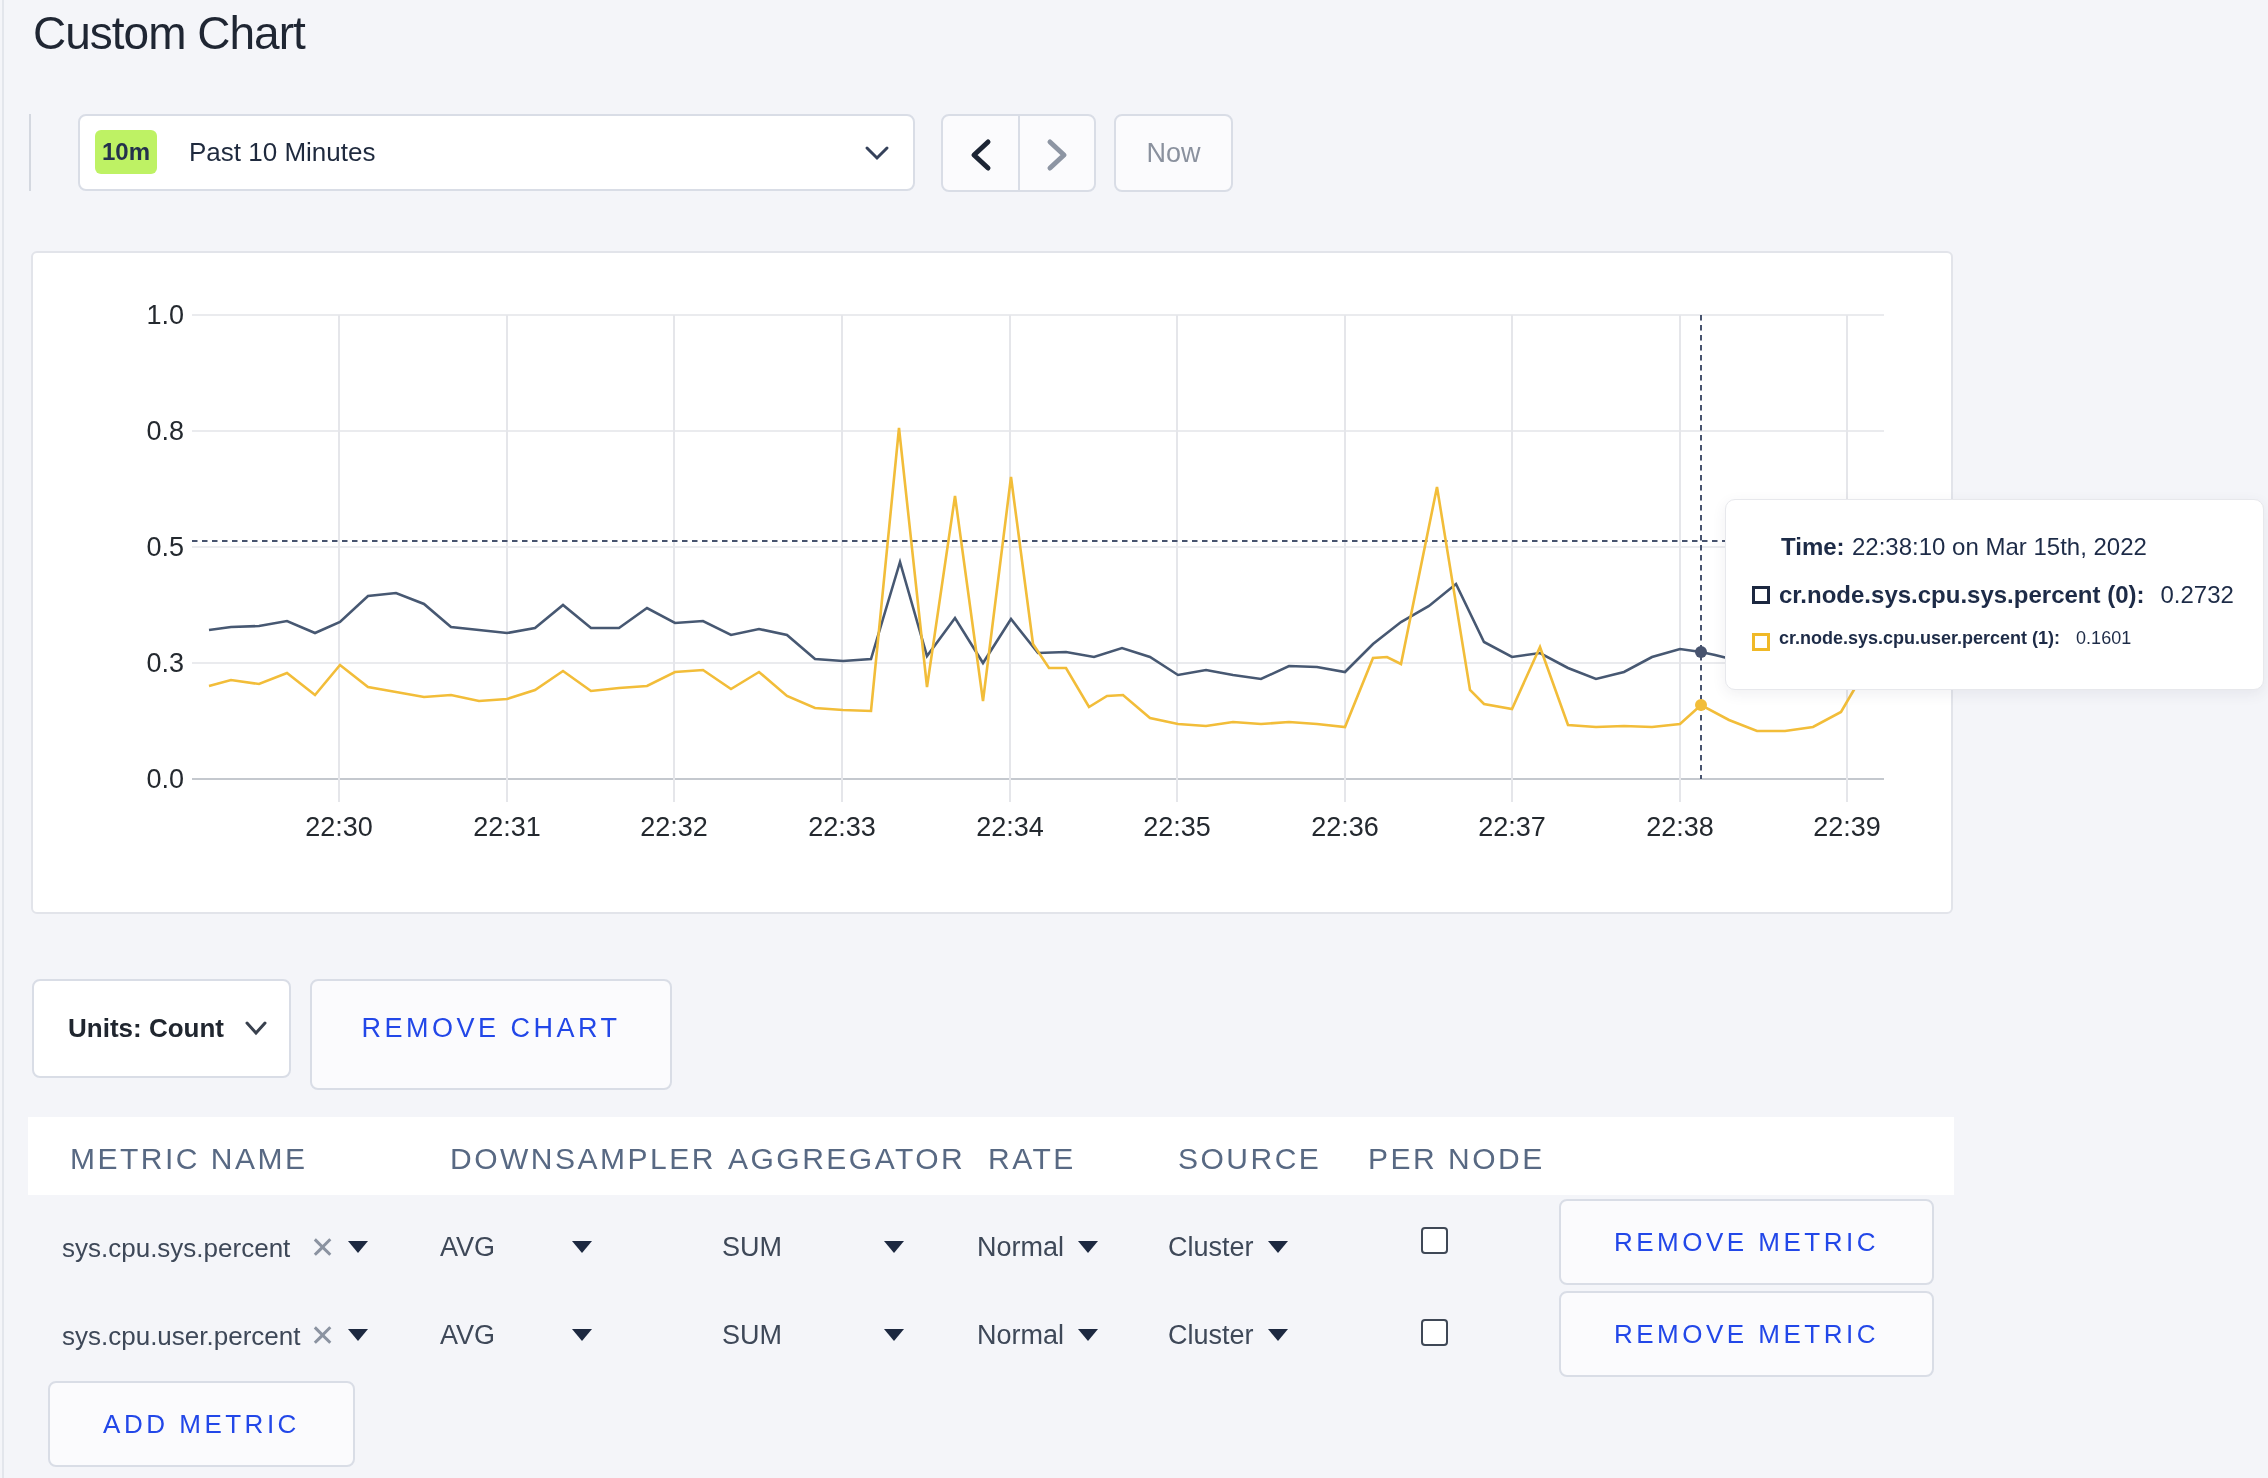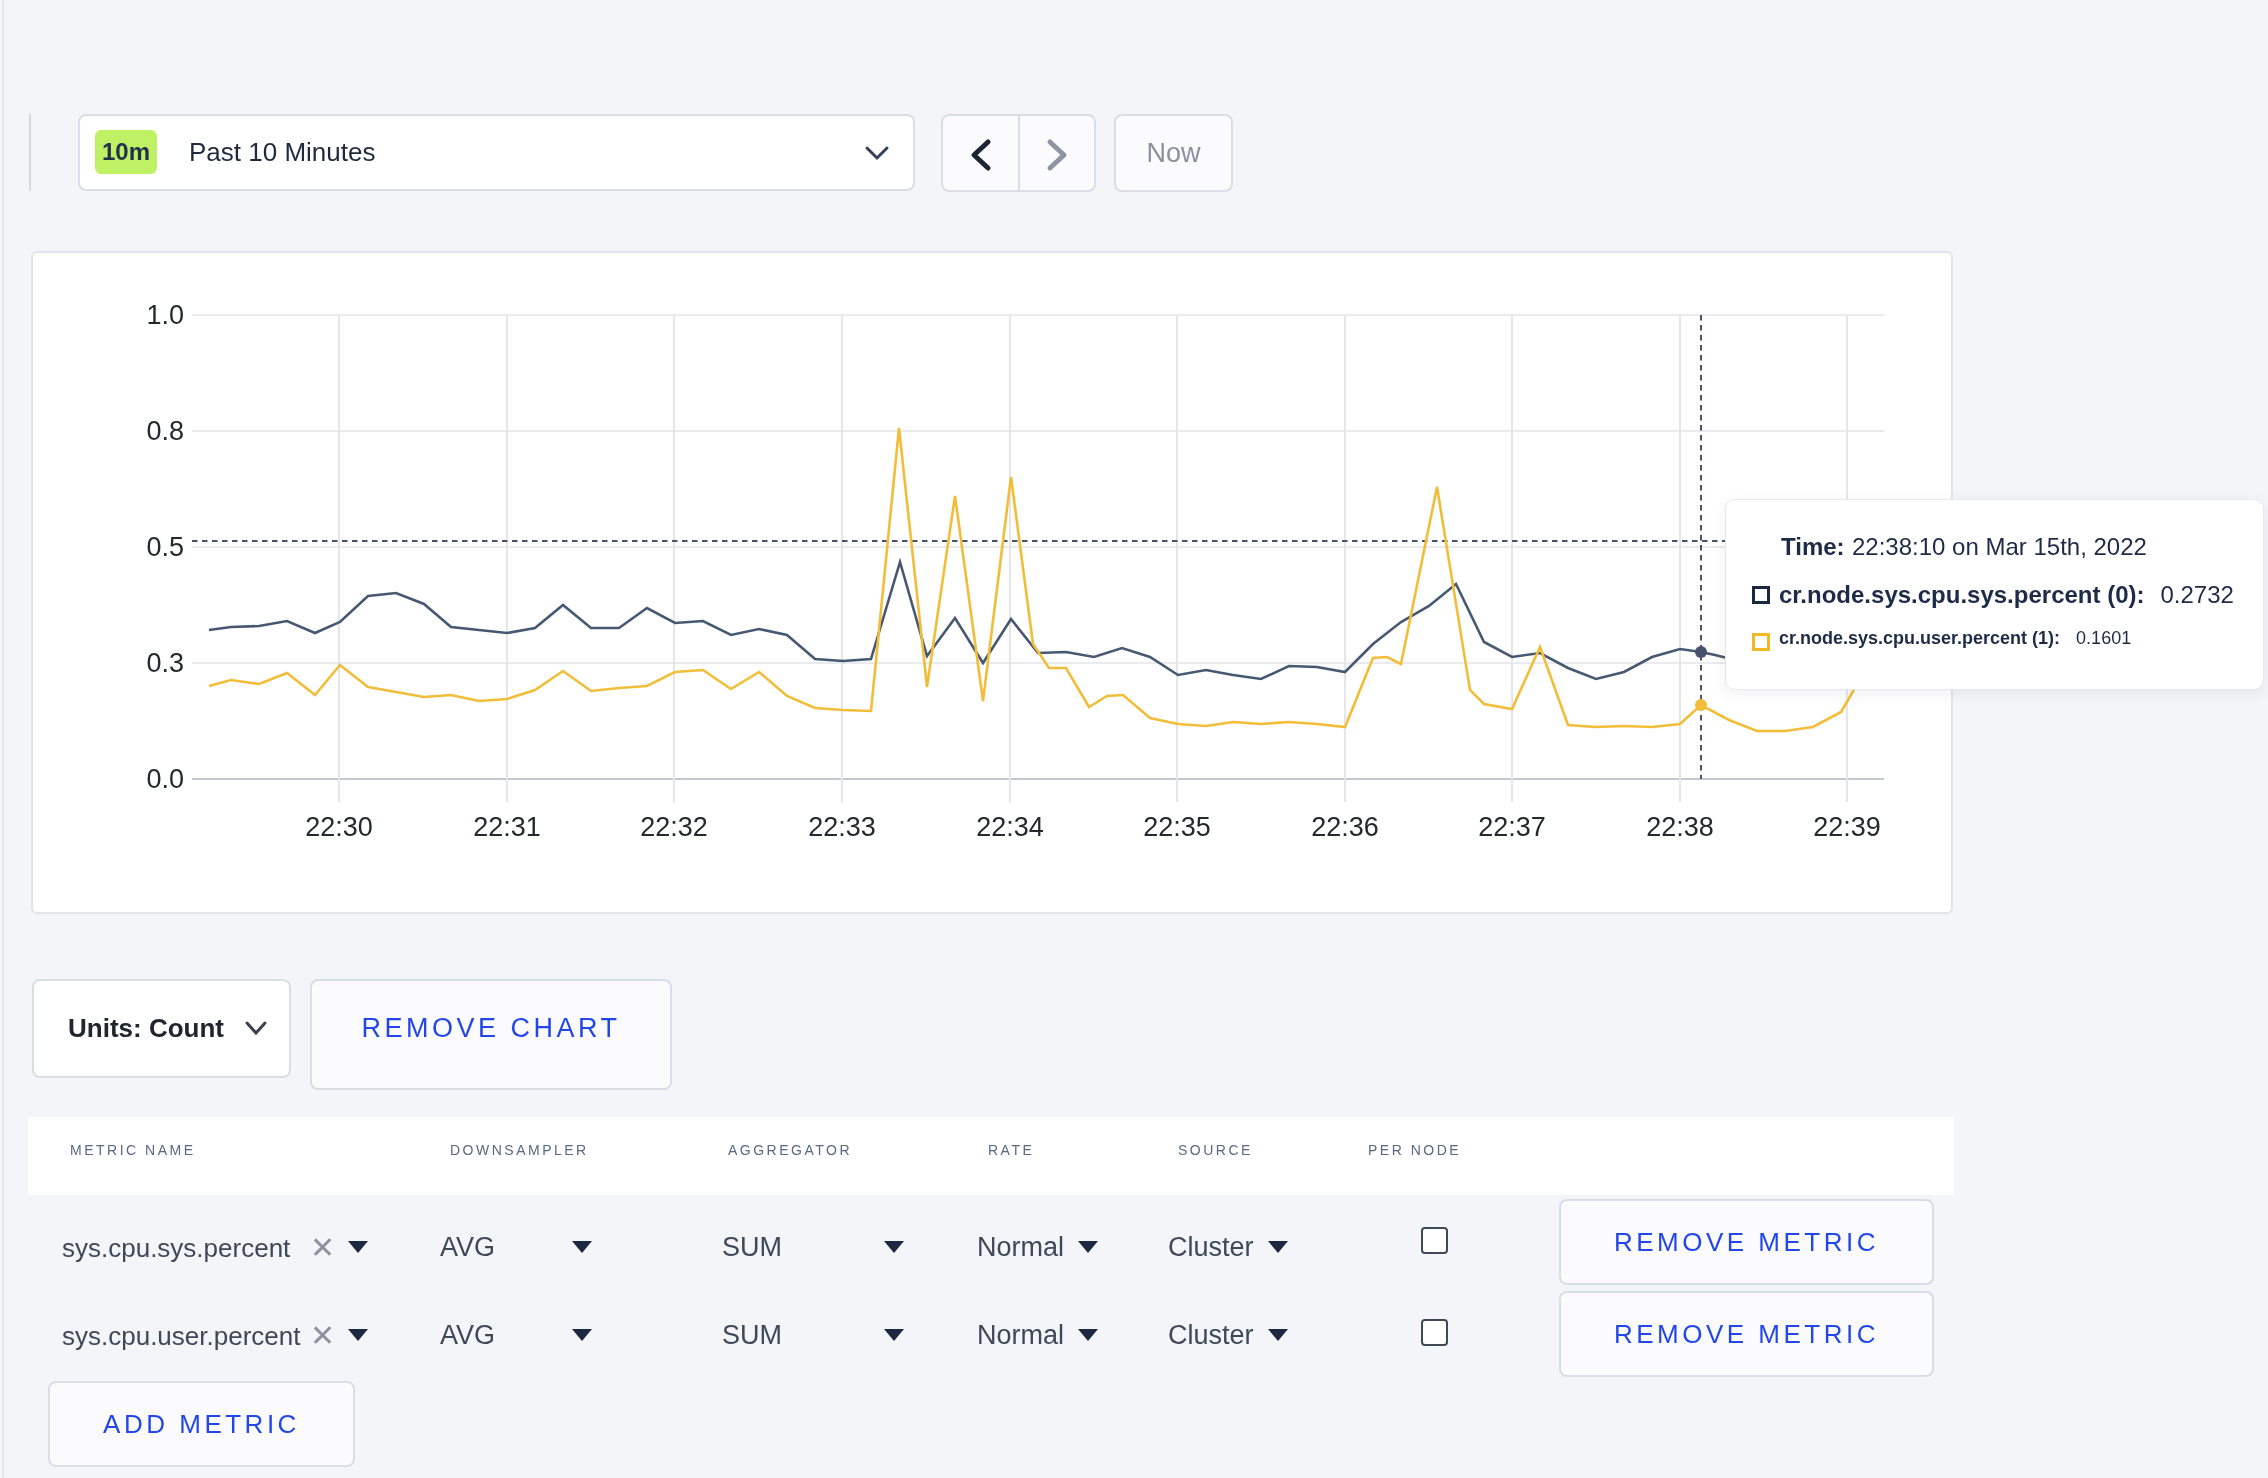--- a/index.html
+++ b/index.html
@@ -10,20 +10,21 @@
   .bluetxt { color:#2247e8; letter-spacing:3.5px; font-weight:400; }
   .cellsel { position:absolute; color:#3e4858; font-size:27px; }
   .caret { position:absolute; width:0; height:0; border-left:10px solid transparent; border-right:10px solid transparent; border-top:12px solid #1c2840; }
 </style>
 </head>
 <body>
 <div id="page">
 
   <div class="abs" style="left:2px; top:0; width:2px; height:1478px; background:#e3e6ec;"></div>
 
+  <div class="abs" style="left:33px; top:6px; font-size:46px; color:#1f2633; letter-spacing:-1px;">Custom Chart</div>
 
   <div class="abs" style="left:29px; top:114px; width:2px; height:77px; background:#d4d8e0;"></div>
 
   <div class="btn" style="left:78px; top:114px; width:837px; height:77px; background:#fff;"></div>
   <div class="abs" style="left:95px; top:130px; width:62px; height:44px; background:#bef264; border-radius:6px; text-align:center; line-height:44px; font-size:24px; font-weight:bold; color:#24314c;">10m</div>
   <div class="abs" style="left:189px; top:114px; height:77px; line-height:77px; font-size:26px; color:#1f2a3e;">Past 10 Minutes</div>
   <svg class="abs" style="left:862px; top:140px;" width="30" height="26" viewBox="0 0 30 26">
       <path d="M5 8 L15 18 L25 8" fill="none" stroke="#35415a" stroke-width="3" stroke-linecap="round"></path>
     </svg>
 
@@ -117,21 +118,21 @@
   <div class="abs" style="left:1779px; top:628px; font-size:18px; color:#1d2b47; white-space:nowrap;"><b>cr.node.sys.cpu.user.percent (1):</b><span style="display:inline-block; width:16px;"></span>0.1601</div>
 
   <div class="btn" style="left:32px; top:979px; width:259px; height:99px; background:#fff;"></div>
   <div class="abs" style="left:68px; top:979px; height:99px; line-height:99px; font-size:26px; font-weight:bold; color:#20262f;">Units: Count</div>
   <svg class="abs" style="left:243px; top:1016px;" width="26" height="24" viewBox="0 0 26 24">
       <path d="M4 7 L13 17 L22 7" fill="none" stroke="#39414e" stroke-width="3" stroke-linecap="round"></path>
     </svg>
   <div class="btn bluetxt" style="left:310px; top:979px; width:362px; height:111px; font-size:27px; text-align:center; line-height:95px;">REMOVE CHART</div>
 
   <div class="abs" style="left:28px; top:1117px; width:1926px; height:78px; background:#fff;"></div>
-  <div class="abs" style="top:1117px; left:0; width:2268px; height:78px; font-size:14px; letter-spacing:2.5px; color:#586983;">
+  <div class="abs" style="top:1117px; left:0; width:2268px; height:78px; font-size:30px; letter-spacing:2.5px; color:#586983;">
     <span class="abs" style="left:70px; top:25px;">METRIC NAME</span>
     <span class="abs" style="left:450px; top:25px;">DOWNSAMPLER</span>
     <span class="abs" style="left:728px; top:25px;">AGGREGATOR</span>
     <span class="abs" style="left:988px; top:25px;">RATE</span>
     <span class="abs" style="left:1178px; top:25px;">SOURCE</span>
     <span class="abs" style="left:1368px; top:25px;">PER NODE</span>
   </div>
 
   <div class="cellsel" style="left:62px; top:1233px; font-size:26px;">sys.cpu.sys.percent</div>
   <div class="abs" style="left:310px; top:1230px; font-size:30px; color:#8b93a1;">✕</div>

